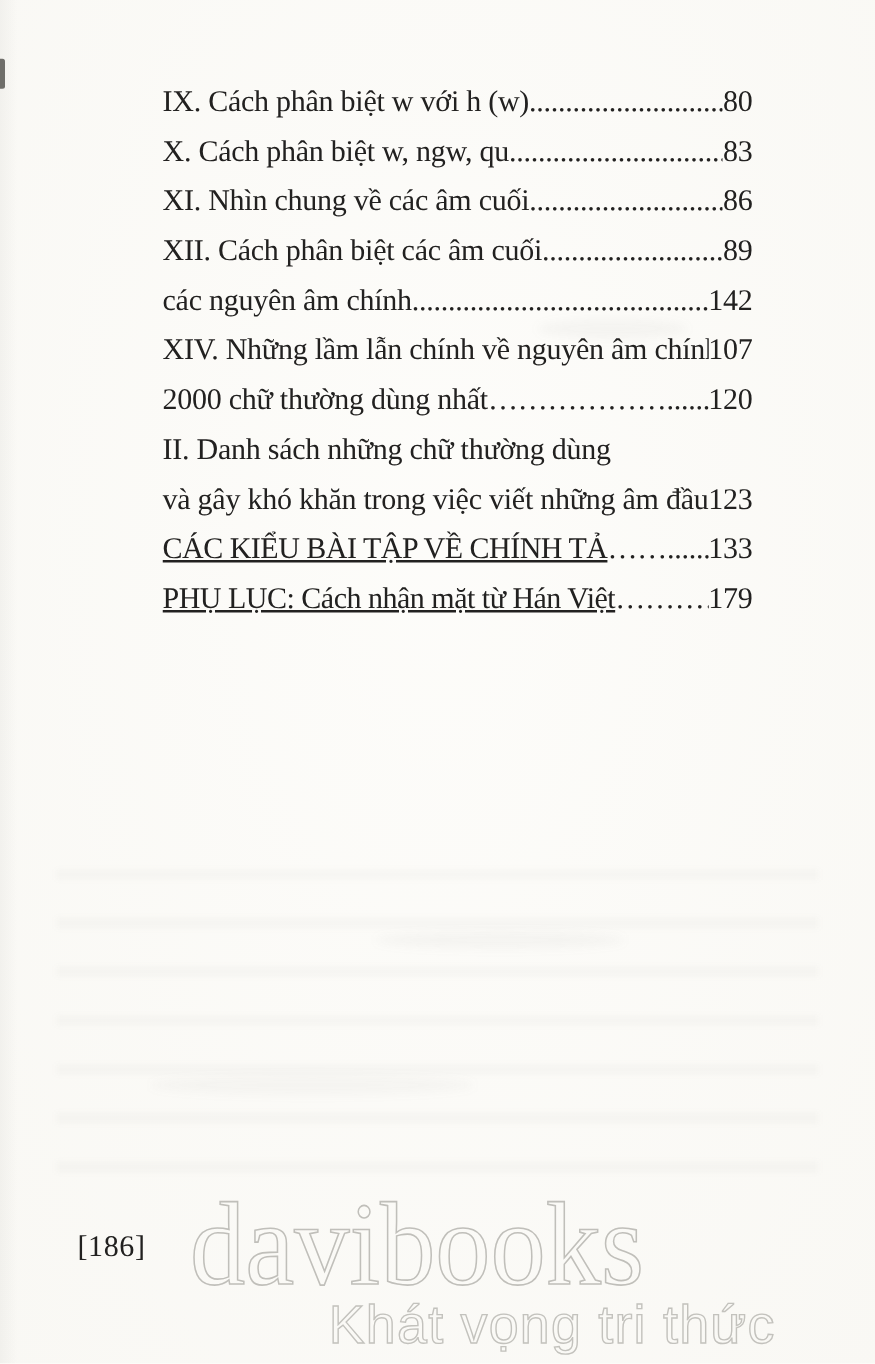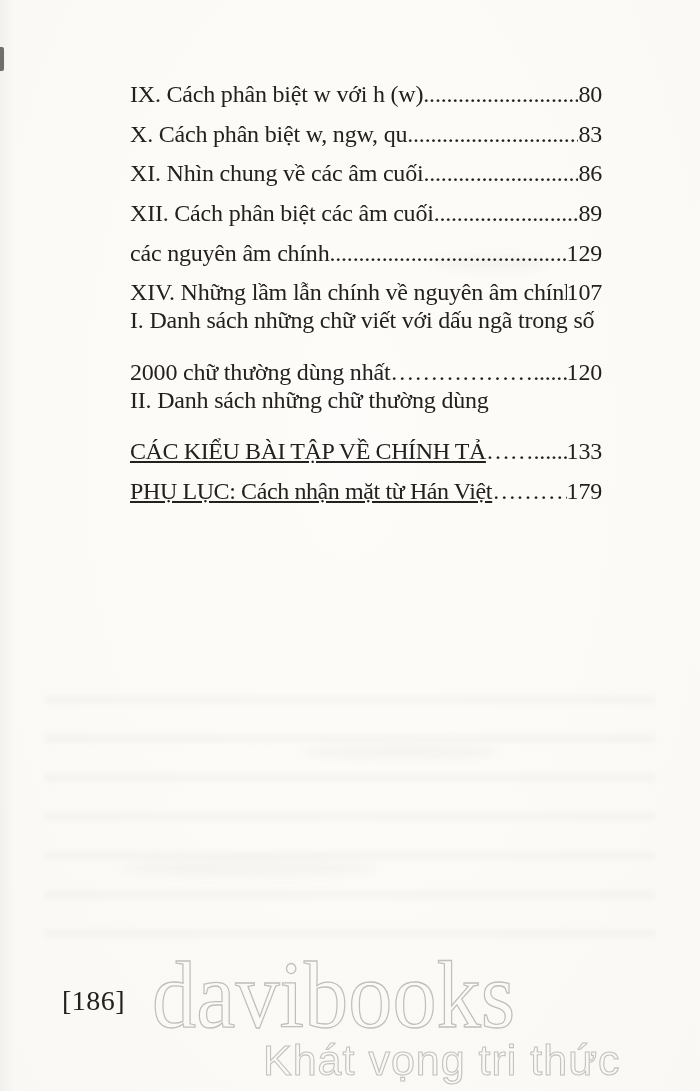--- a/index.html
+++ b/index.html
@@ -39,28 +39,28 @@
   .toc{
     position:absolute;left:130px;top:63px;width:472px;
   }
   .toc-row{
     display:flex;align-items:baseline;
     height:39.7px;line-height:39.7px;
     font-size:24px;letter-spacing:-0.2px;
     white-space:nowrap;
   }
   .toc-main{flex:1 1 auto;min-width:0;overflow:hidden;white-space:nowrap;}
-  .toc-page{flex:0 0 auto;margin-top:12px;}
+  .toc-page{flex:0 0 auto;}
   .toc-row.heading{font-style:italic;font-weight:bold;}
   .toc-row .caps-tight{letter-spacing:-1.8px;}
   .toc-row .caps-mild{letter-spacing:-0.4px;text-decoration:underline;}
 
   .page-number{
     position:absolute;left:62px;top:985px;
-    font-size:28px;letter-spacing:0.5px;
+    font-size:24px;letter-spacing:0.5px;
   }
   .watermark-brand{
     position:absolute;left:152px;top:948px;
     font-family:"Liberation Serif", serif;
     font-size:95px;line-height:95px;
     color:transparent;
     -webkit-text-stroke:1.3px #c0bfba;
     transform:scaleX(0.93);transform-origin:left;
     white-space:nowrap;
   }
@@ -103,43 +103,44 @@
     </div>
 
     <div class="toc-row">
       <span class="toc-main"><span>XII. Cách phân biệt các âm cuối</span><span>......................................................................</span></span>
       <span class="toc-page">89</span>
     </div>
 
 
     <div class="toc-row">
       <span class="toc-main"><span>các nguyên âm chính</span><span>......................................................................</span></span>
-      <span class="toc-page">129</span>
+      <span class="toc-page">142</span>
     </div>
 
     <div class="toc-row">
       <span class="toc-main"><span>XIV. Những lầm lẫn chính về nguyên âm chính</span></span>
       <span class="toc-page">107</span>
     </div>
 
 
 
-    <div class="toc-row">
-      <span class="toc-main"><span>I. Danh sách những chữ viết với dấu ngã trong số</span></span>
-    </div>
 
     <div class="toc-row">
       <span class="toc-main"><span>2000 chữ thường dùng nhất</span><span>………………....................................</span></span>
       <span class="toc-page">120</span>
     </div>
 
     <div class="toc-row">
       <span class="toc-main"><span>II. Danh sách những chữ thường dùng</span></span>
     </div>
 
+    <div class="toc-row">
+      <span class="toc-main"><span>và gây khó khăn trong việc viết những âm đầu</span></span>
+      <span class="toc-page">123</span>
+    </div>
 
 
     <div class="toc-row">
       <span class="toc-main"><span class="caps-mild">CÁC KIỂU BÀI TẬP VỀ CHÍNH TẢ</span><span>……....................................</span></span>
       <span class="toc-page">133</span>
     </div>
 
     <div class="toc-row">
       <span class="toc-main"><span class="caps-mild">PHỤ LỤC: Cách nhận mặt từ Hán Việt</span><span>……………....................</span></span>
       <span class="toc-page">179</span>

